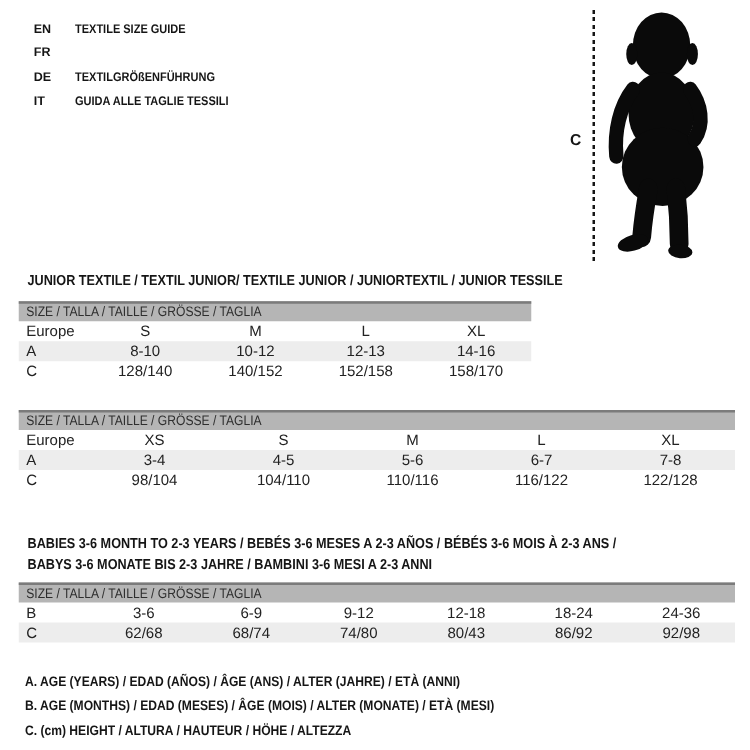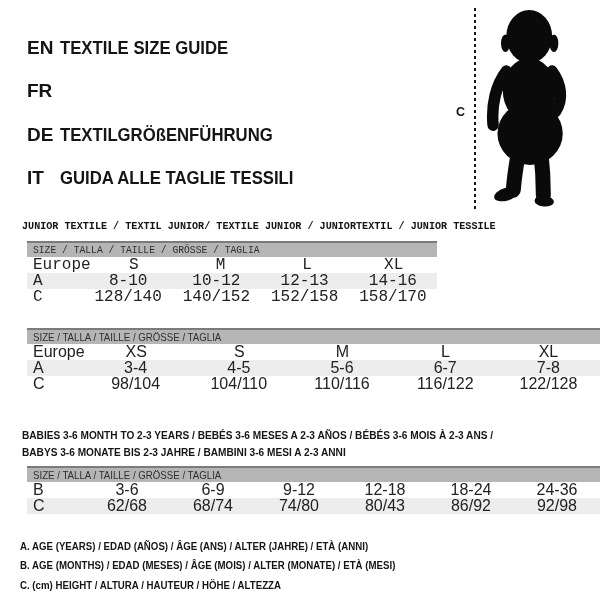--- a/index.html
+++ b/index.html
@@ -15,49 +15,49 @@
     position:relative;
     background:#ffffff;
     overflow:hidden;
     font-family:"Liberation Sans",sans-serif;
     color:var(--ink);
   }
   .cond{display:inline-block;transform:scaleX(0.88);transform-origin:0 50%;white-space:nowrap;}
 
   
   .lang-list{position:absolute;left:27px;top:14px;}
-  .lang-row{display:flex;font-weight:bold;font-size:19px;line-height:19.3px;margin-top:24px;}
+  .lang-row{display:flex;font-weight:bold;font-size:10px;line-height:19.3px;}
   .lang-code{width:33px;flex:0 0 33px;}
 
   
   .figure-line{
     position:absolute;left:474px;top:8px;width:2px;height:202px;
     background:repeating-linear-gradient(to bottom,var(--ink) 0 3px,transparent 3px 6px);
   }
   .figure-label{position:absolute;left:456px;top:105px;font-weight:bold;font-size:12.5px;}
   .baby-svg{position:absolute;left:486px;top:6px;}
 
   
   .table-block{position:absolute;left:15px;}
-  .tb0{top:217px;width:410px;font-family:Liberation Mono, monospace;}
+  .tb0{top:217px;width:410px;}
   .tb1{top:322px;width:573px;}
   .tb2{top:427px;width:573px;}
   .t-title{font-weight:bold;font-size:11.5px;line-height:17px;padding-left:7px;white-space:nowrap;}
   .t-title .sub{font-size:8px;vertical-align:-2px;letter-spacing:0;}
-  .t-table{width:100%;margin-left:12px;}
+  .t-table{width:100%;}
   .tb0 .t-table{margin-top:7px;}
   .tb1 .t-table{margin-top:6px;}
   .tb2 .t-table{margin-top:5px;}
   .t-header{
     height:16px;background:var(--header-bar);
     border-top:2px solid var(--header-bar-top);
     font-size:11px;line-height:14px;padding-left:6px;color:#2e2e2e;
     white-space:nowrap;overflow:hidden;
   }
-  .t-row{display:flex;height:16px;font-size:16px;line-height:16px;color:var(--table-text);}
+  .t-row{display:flex;height:16px;font-size:12px;line-height:16px;color:var(--table-text);}
   .t-rows .t-row:nth-child(even){background:var(--row-shaded);}
   .t-label{flex:0 0 57px;padding-left:6px;}
   .t-cell{flex:1;text-align:center;}
 
   
   .footnotes{position:absolute;left:20px;top:537px;}
   .footnote{font-weight:bold;font-size:11px;line-height:19.3px;white-space:nowrap;}
 </style>
 </head>
 <body>

